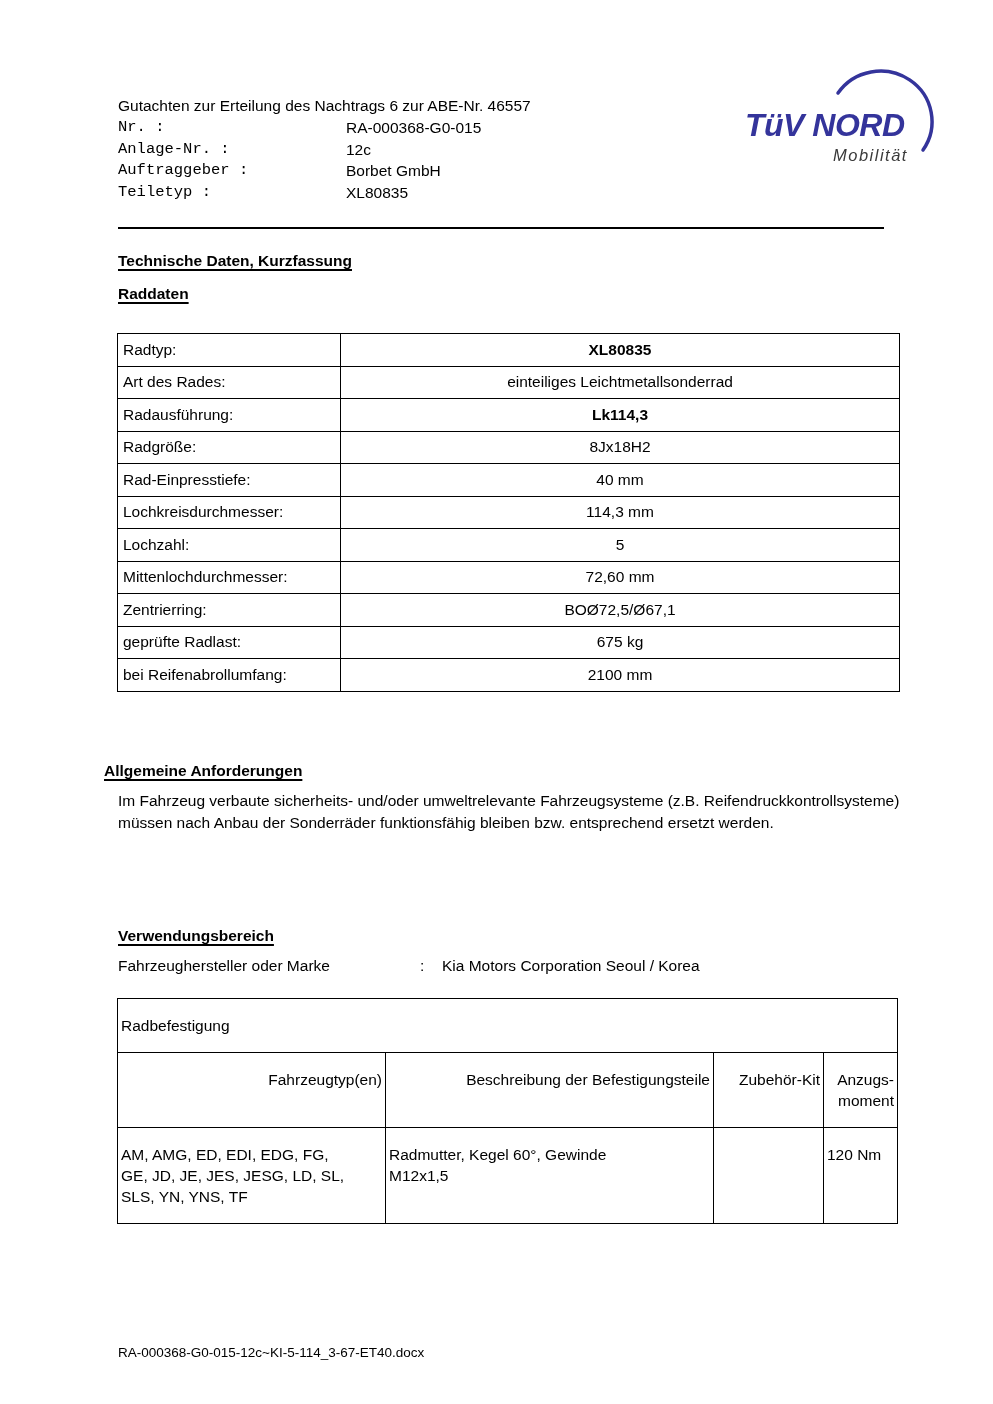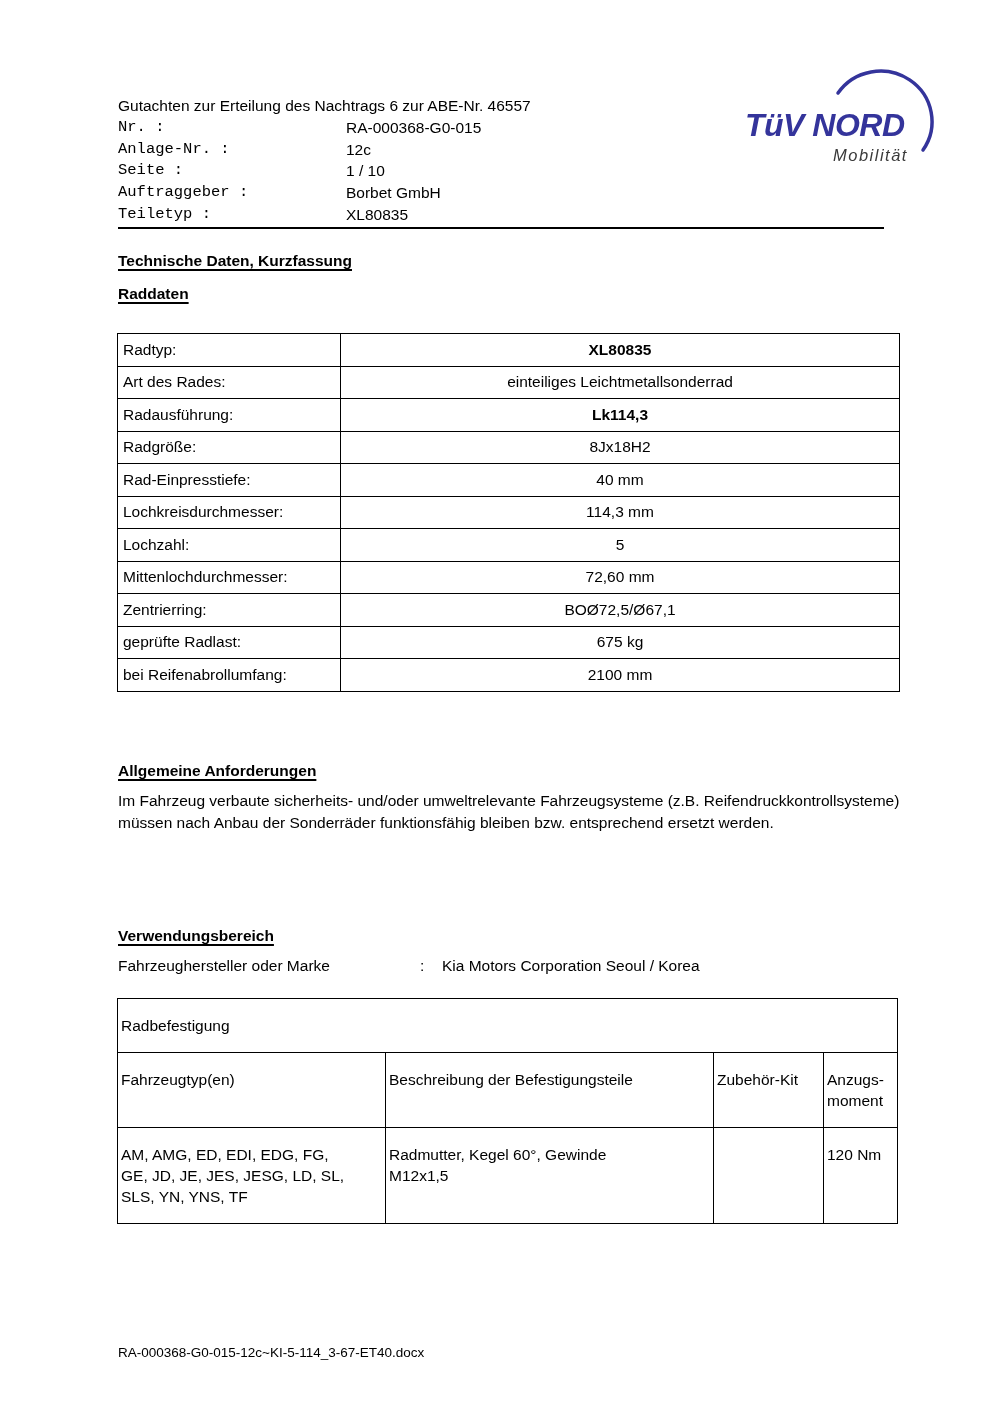--- a/index.html
+++ b/index.html
@@ -27,21 +27,21 @@
   
   .heading {
     font-size:15.5px; font-weight:bold;
     text-decoration:underline;
     text-decoration-thickness:1.6px;
     text-underline-offset:3px;
     white-space:nowrap;
   }
   #h-tech { left:118px; top:252px; }
   #h-raddaten { left:118px; top:285px; }
-  #h-allg { left:118px; top:762px; }
+  #h-allg { left:104px; top:762px; }
   #h-verw { left:118px; top:927px; }
 
   
   table.raddaten {
     left:117px; top:333px; width:783px;
     border-collapse:collapse; font-size:15.5px;
     table-layout:fixed;
   }
   table.raddaten td { border:1.5px solid #000; height:32.5px; padding:1px 5px; vertical-align:middle;margin-left:12px; }
   table.raddaten td.lbl { width:223px; text-align:left; }
@@ -60,45 +60,41 @@
   table.mount {
     left:117px; top:998px; width:780px;
     border-collapse:collapse; font-size:15.5px;
     table-layout:fixed;
   }
   table.mount td, table.mount th {
     border:1.5px solid #000; text-align:left; vertical-align:top;
     padding:16px 3px; font-weight:normal; line-height:21px;
   }
   table.mount tr.title-row td { height:23px; }
-  table.mount tr.head-row th { height:44px; }
+  table.mount tr.head-row th { height:44px;text-align:right; }
   table.mount tr.data-row td { height:66px; }
   .prewrap { white-space:pre-line; }
 
   
   .footer { left:118px; top:1345px; font-size:13.5px; }
 </style>
 </head>
 <body>
 
 <div class="page">
 
   <div class="abs header-block">
     <div>Gutachten zur Erteilung des Nachtrags 6 zur ABE-Nr. 46557</div>
     <div class="field-row">
       <span class="field-label">Nr. :</span>
       <span>RA-000368-G0-015</span>
     </div>
     <div class="field-row">
       <span class="field-label">Anlage-Nr. :</span>
       <span>12c</span>
-    </div>
-    <div class="field-row">
-      <span class="field-label">Seite :</span>
-      <span>1 / 10</span>
     </div>
     <div class="field-row">
       <span class="field-label">Auftraggeber :</span>
       <span>Borbet GmbH</span>
     </div>
     <div class="field-row">
       <span class="field-label">Teiletyp :</span>
       <span>XL80835</span>
     </div>
   </div>

